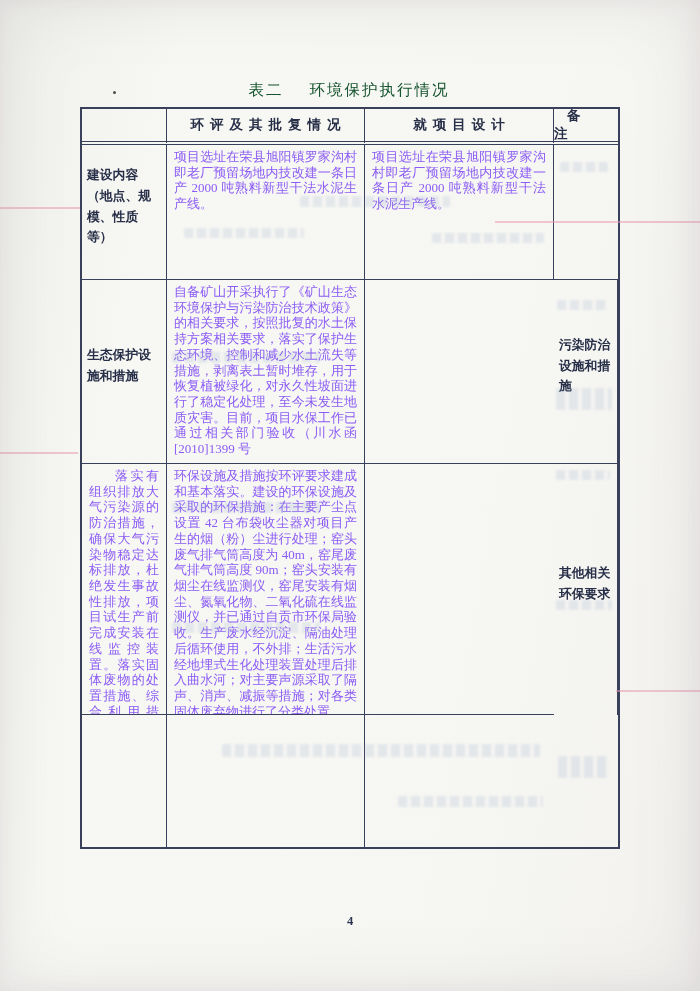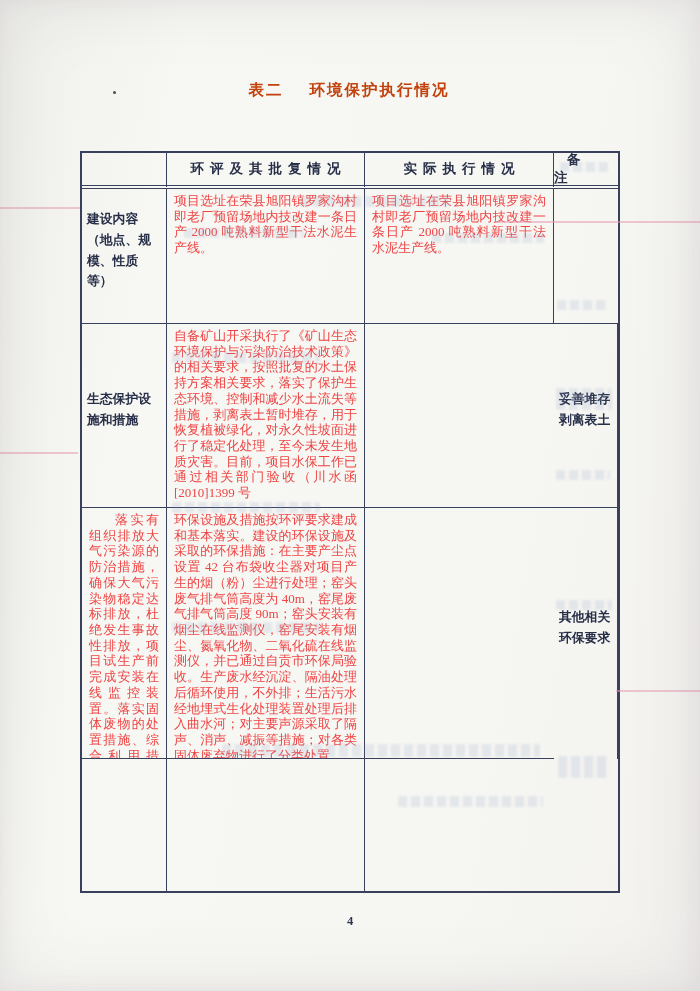--- a/index.html
+++ b/index.html
@@ -8,31 +8,30 @@
     background:linear-gradient(100deg,#efefeb 0%,#f7f7f3 22%,#f6f6f2 70%,#f2f1ee 100%);
     font-family:"Liberation Serif","DejaVu Serif",serif;
     color:#2c3550;
   }
   body::after{ 
     content:"";position:absolute;inset:0;pointer-events:none;
     box-shadow:inset 0 0 70px rgba(110,112,125,0.14), inset -4px 0 18px rgba(190,150,160,0.10);
   }
   .title{
     position:absolute;top:80px;left:80px;width:538px;text-align:center;
-    font-weight:bold;font-size:15.5px;letter-spacing:2px;color:#c2410c;
+    font-weight:normal;font-size:15.5px;letter-spacing:2px;color:#14532d;
   }
   .title .gap{display:inline-block;width:26px;}
   .table{
     position:absolute;left:80px;top:107px;
     display:grid;
     grid-template-columns:85px 198px 189px 64px;
     grid-template-rows:36px 135px 184px 251px 132px;
     border:2px solid #39405c;
     background:transparent;
-    margin-top:44px;
   }
   .cell{
     border-right:1px solid #39405c;border-bottom:1px solid #39405c;
     box-sizing:border-box;overflow:hidden;
   }
   .cell.last-col{border-right:none;}
   .cell.last-row{border-bottom:none;}
   .hcell{
     display:flex;align-items:center;justify-content:center;
     font-weight:bold;font-size:13.5px;color:#272f48;
@@ -41,21 +40,21 @@
   .hcell.sp{letter-spacing:6px;text-indent:6px;}
   .hcell.sp-wide{letter-spacing:13px;text-indent:13px;}
   .label-cell{
     display:flex;align-items:center;
     padding:3px 4px 14px 5px;
     font-weight:bold;font-size:12.8px;line-height:1.62;color:#272f48;
   }
   .text-cell{
     padding:4px 7px 2px 7px;
     font-size:13px;line-height:1.21;text-align:justify;
-    color:#ef4444;
+    color:#8b5cf6;
   }
   .indent2{text-indent:2em;}
   .note{
     position:absolute;left:95px;top:856px;width:530px;
     font-weight:bold;font-size:13px;line-height:1.38;color:#272f48;
   }
   .note .line2{padding-left:26px;}
   .pageno{
     position:absolute;left:0;top:914px;width:700px;text-align:center;
     font-size:12.5px;font-weight:bold;color:#2c3550;
@@ -77,33 +76,33 @@
 <body>
 
 <div class="title">
   <span>表二</span><span class="gap"></span><span>环境保护执行情况</span>
 </div>
 
 <div class="table">
 
   <div class="cell hcell"></div>
   <div class="cell hcell sp">环评及其批复情况</div>
-  <div class="cell hcell sp">实际执行情况</div>
+  <div class="cell hcell sp">就项目设计</div>
   <div class="cell hcell sp-wide last-col">备注</div>
 
   <div class="cell label-cell">建设内容（地点、规模、性质等）</div>
   <div class="cell text-cell">项目选址在荣县旭阳镇罗家沟村即老厂预留场地内技改建一条日产 2000 吨熟料新型干法水泥生产线。</div>
   <div class="cell text-cell">项目选址在荣县旭阳镇罗家沟村即老厂预留场地内技改建一条日产 2000 吨熟料新型干法水泥生产线。</div>
   <div class="cell last-col"></div>
 
   <div class="cell label-cell">生态保护设施和措施</div>
   <div class="cell text-cell">自备矿山开采执行了《矿山生态环境保护与污染防治技术政策》的相关要求，按照批复的水土保持方案相关要求，落实了保护生态环境、控制和减少水土流失等措施，剥离表土暂时堆存，用于恢复植被绿化，对永久性坡面进行了稳定化处理，至今未发生地质灾害。目前，项目水保工作已通过相关部门验收（川水函[2010]1399 号</div>
   <div class="cell last-col"></div>
 
-  <div class="cell label-cell">妥善堆存剥离表土</div>
+  <div class="cell label-cell">污染防治设施和措施</div>
   <div class="cell text-cell indent2">落实有组织排放大气污染源的防治措施，确保大气污染物稳定达标排放，杜绝发生事故性排放，项目试生产前完成安装在线监控装置。落实固体废物的处置措施、综合利用措施，做好对固体废物的分类收集工作，强化对固体废物的收集、暂存、转运、处置过程的管理，采取可靠的防范措施，防止造成二次污染。</div>
   <div class="cell text-cell">环保设施及措施按环评要求建成和基本落实。建设的环保设施及采取的环保措施：在主要产尘点设置 42 台布袋收尘器对项目产生的烟（粉）尘进行处理；窑头废气排气筒高度为 40m，窑尾废气排气筒高度 90m；窑头安装有烟尘在线监测仪，窑尾安装有烟尘、氮氧化物、二氧化硫在线监测仪，并已通过自贡市环保局验收。生产废水经沉淀、隔油处理后循环使用，不外排；生活污水经地埋式生化处理装置处理后排入曲水河；对主要声源采取了隔声、消声、减振等措施；对各类固体废弃物进行了分类处置。</div>
   <div class="cell last-col"></div>
 
   <div class="cell label-cell last-row">其他相关环保要求</div>
   <div class="cell text-cell last-row"></div>
   <div class="cell text-cell last-row"></div>
   <div class="cell last-col last-row"></div>
 </div>
 

